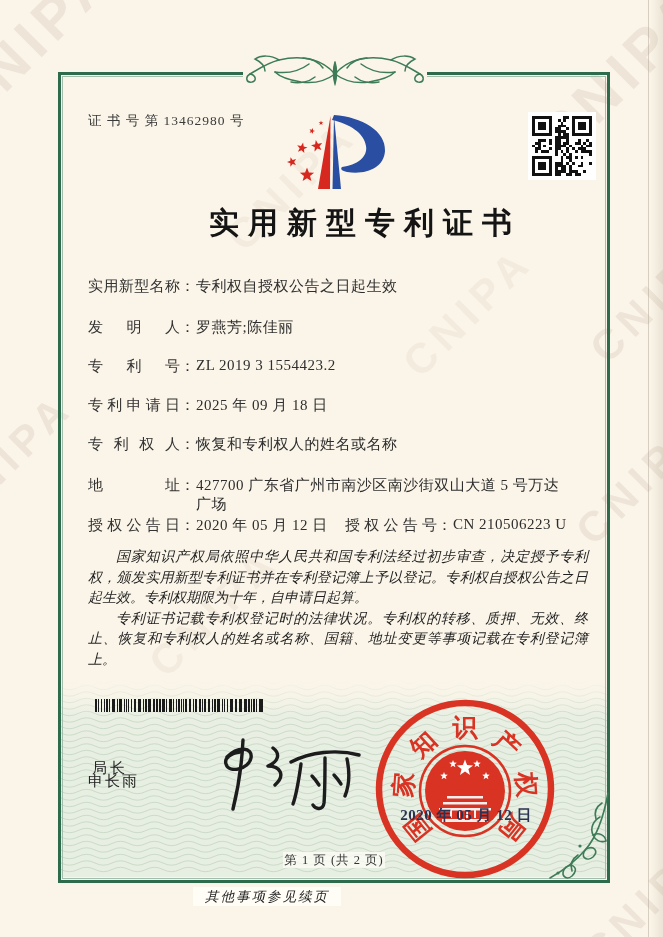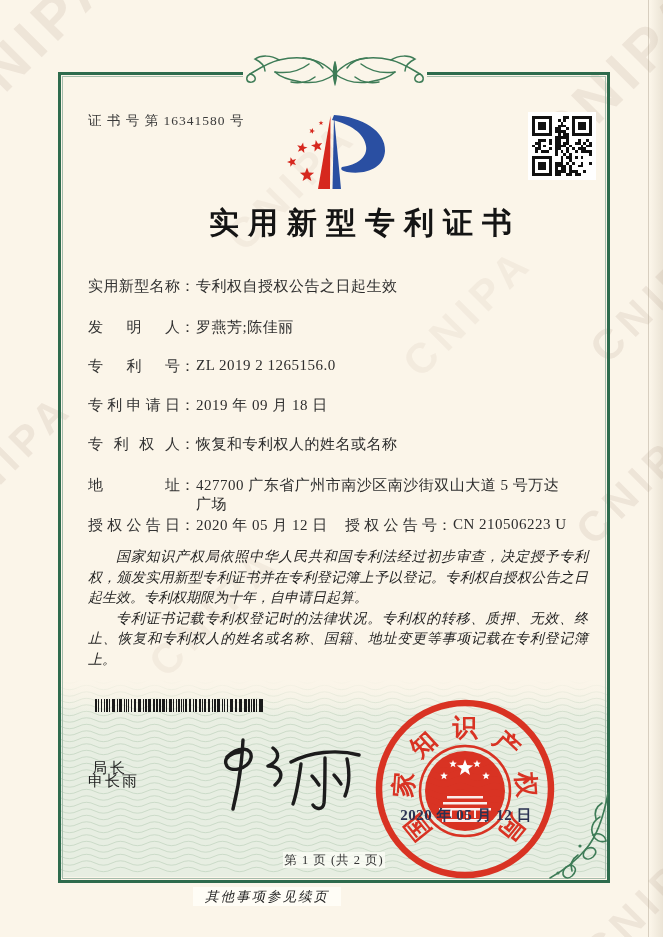--- a/index.html
+++ b/index.html
@@ -150,21 +150,21 @@
         <path d="M56,28 C49,32 46,39 49,46"></path>
         <path d="M49,46 C55,43 61,46 62,52 C56,54 51,51 49,46"></path>
         <path d="M58,14 C52,18 50,24 52,30"></path>
         <path d="M34,66 C28,70 26,76 28,82"></path>
         <circle cx="14" cy="84" r="1.6" fill="#3e7c57" stroke="none"></circle>
         <circle cx="36" cy="57" r="1.6" fill="#3e7c57" stroke="none"></circle>
       </g>
     </svg>
   </div>
 
-  <div class="certno">证 书 号 第 16341580 号</div>
+  <div class="certno">证 书 号 第 13462980 号</div>
 
   <div class="logo">
     <svg id="logo-svg" width="110" height="95" viewBox="0 0 110 95">
       <path d="M51,13 C79,15 103,29 102,49 C101,66 83,73 64,70 C59,69 57,67 59,65 C74,63 85,55 83,44 C81,31 67,22 49,18 Z" fill="#2a4fa2"></path>
       <polygon points="47.5,14 35,87 47,87" fill="#d6281e"></polygon>
       <polygon points="51,14 49.5,87 58,87" fill="#2a4fa2"></polygon>
       <g id="logo-stars" fill="#d6281e">
           <polygon points="24.0,65.5 25.9,70.5 31.1,70.7 27.0,74.0 28.4,79.1 24.0,76.2 19.6,79.1 21.0,74.0 16.9,70.7 22.1,70.5"></polygon>
           <polygon points="7.5,55.2 9.7,58.0 13.1,57.1 11.1,60.0 13.0,63.0 9.6,62.0 7.4,64.7 7.3,61.2 4.0,59.9 7.3,58.7"></polygon>
           <polygon points="20.1,40.6 20.7,44.4 24.5,45.4 21.0,47.1 21.3,51.0 18.5,48.3 14.9,49.7 16.7,46.3 14.2,43.3 18.0,43.9"></polygon>
@@ -321,28 +321,28 @@
         </span><span class="colon">：</span><span class="fvalue">专利权自授权公告之日起生效</span></div>
       <div class="row" style="top: 318px;"><span class="flabel">
           <span>发</span>
           <span>明</span>
           <span>人</span>
         </span><span class="colon">：</span><span class="fvalue">罗燕芳;陈佳丽</span></div>
       <div class="row" style="top: 357px;"><span class="flabel">
           <span>专</span>
           <span>利</span>
           <span>号</span>
-        </span><span class="colon">：</span><span class="fvalue">ZL 2019 2 1265156.0</span></div>
+        </span><span class="colon">：</span><span class="fvalue">ZL 2019 3 1554423.2</span></div>
       <div class="row" style="top: 396px;"><span class="flabel">
           <span>专</span>
           <span>利</span>
           <span>申</span>
           <span>请</span>
           <span>日</span>
-        </span><span class="colon">：</span><span class="fvalue">2019 年 09 月 18 日</span></div>
+        </span><span class="colon">：</span><span class="fvalue">2025 年 09 月 18 日</span></div>
       <div class="row" style="top: 435px;"><span class="flabel">
           <span>专</span>
           <span>利</span>
           <span>权</span>
           <span>人</span>
         </span><span class="colon">：</span><span class="fvalue">恢复和专利权人的姓名或名称</span></div>
       <div class="row" style="top: 476px;"><span class="flabel">
           <span>地</span>
           <span>址</span>
         </span><span class="colon">：</span><span class="fvalue">427700 广东省广州市南沙区南沙街双山大道 5 号万达广场</span></div>

